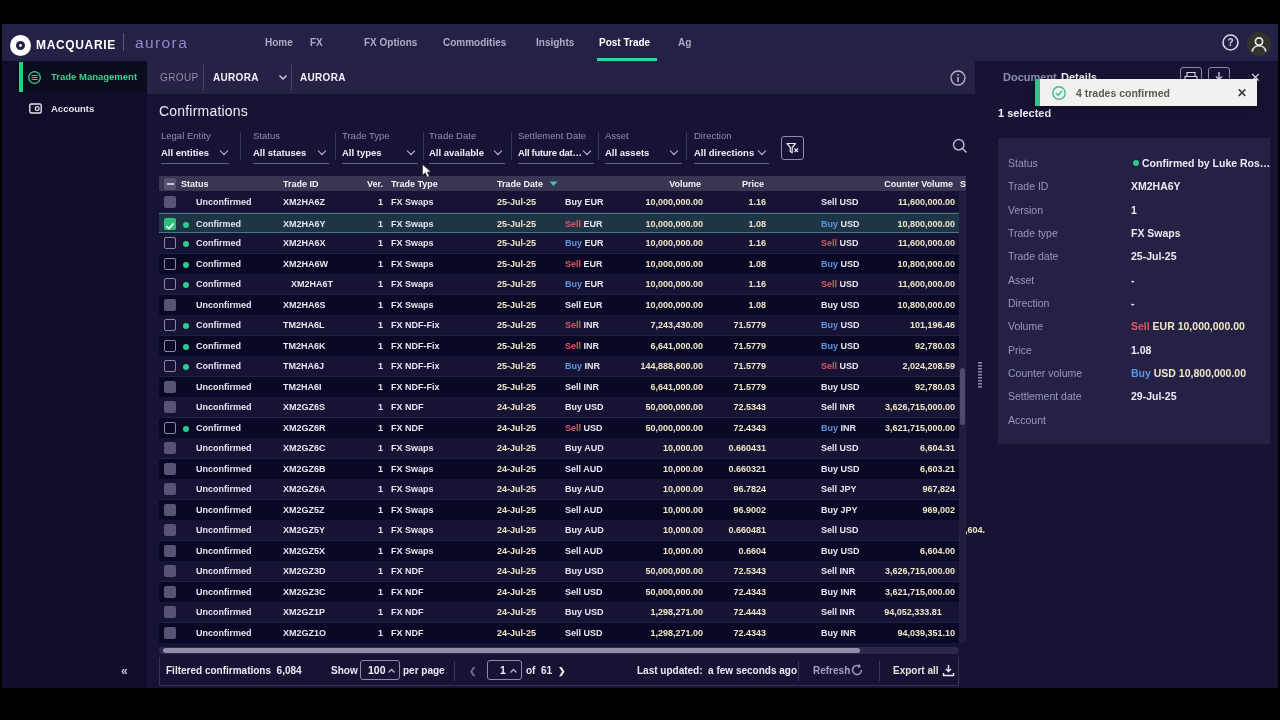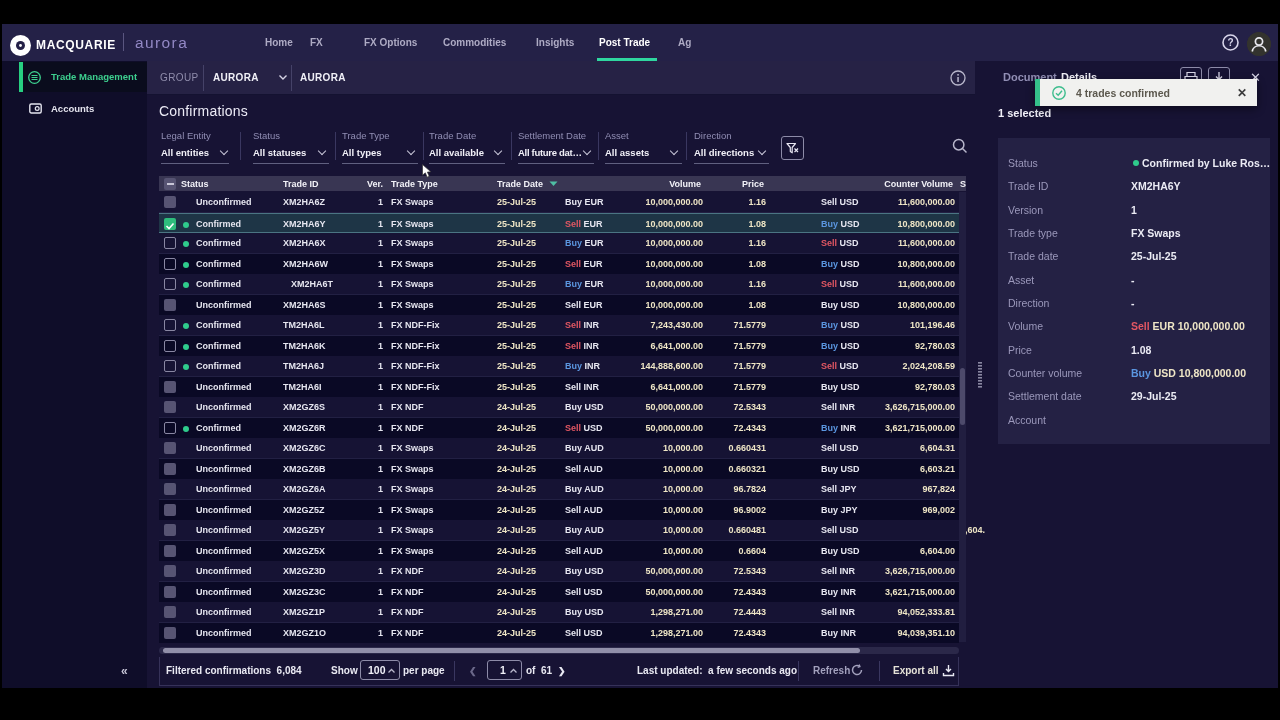--- a/index.html
+++ b/index.html
@@ -516,21 +516,21 @@
         <div class="cb u"></div>
         <span class="cell" style="left:37px;">Unconfirmed</span>
         <span class="cell" style="left:124px;">XM2GZ1P</span>
         <span class="cell" style="left:206px;width:18px;text-align:right;">1</span>
         <span class="cell" style="left:232px;">FX NDF</span>
         <span class="cell num" style="left:338px;">24-Jul-25</span>
         <span class="cell" style="left:406px;"><span class="dirw">Buy</span> USD</span>
         <span class="cell num rnum" style="left:460px;width:84px;">1,298,271.00</span>
         <span class="cell num rnum" style="left:560px;width:47px;">72.4443</span>
         <span class="cell" style="left:662px;"><span class="dirw">Sell</span> INR</span>
-        <span class="cell num rnum" style="left:712px;width:84px;">94,052,333.81</span>
+        <span class="cell num rnum" style="left:712px;width:84px;text-align:center;">94,052,333.81</span>
       </div>
   <div class="row even" style="top:431px;">
         <div class="cb u"></div>
         <span class="cell" style="left:37px;">Unconfirmed</span>
         <span class="cell" style="left:124px;">XM2GZ1O</span>
         <span class="cell" style="left:206px;width:18px;text-align:right;">1</span>
         <span class="cell" style="left:232px;">FX NDF</span>
         <span class="cell num" style="left:338px;">24-Jul-25</span>
         <span class="cell" style="left:406px;"><span class="dirw">Sell</span> USD</span>
         <span class="cell num rnum" style="left:460px;width:84px;">1,298,271.00</span>

